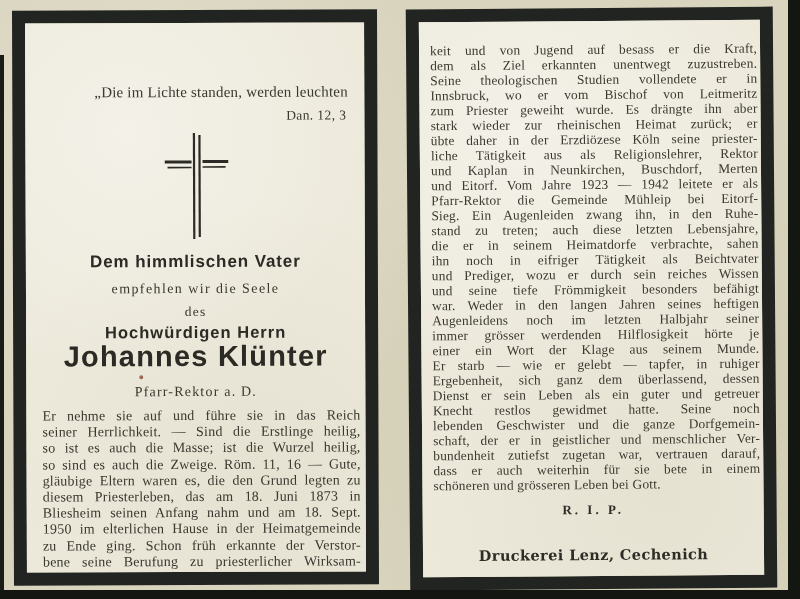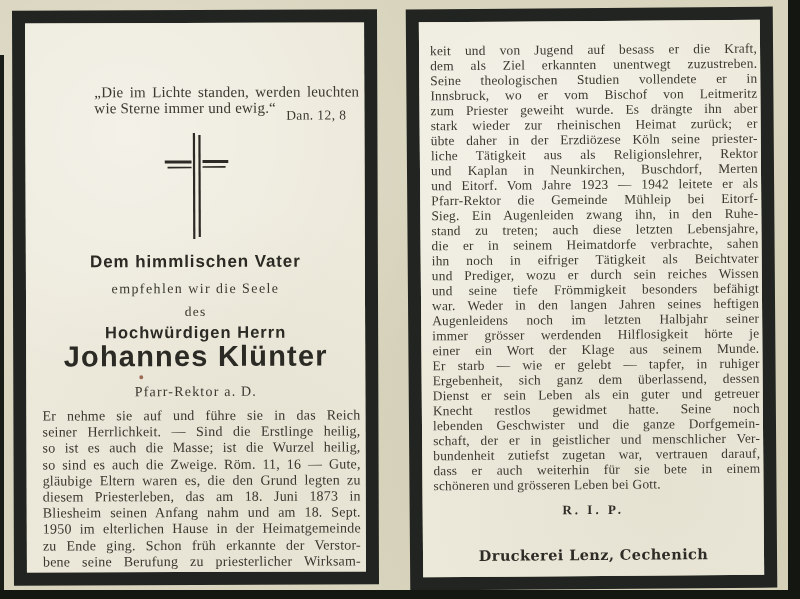--- a/index.html
+++ b/index.html
@@ -55,24 +55,23 @@
   svg line{stroke:#2b2a24;}
 </style>
 </head>
 <body>
 
 <div class="panel panel--left">
   <div class="paper">
 
     <div class="abs quote">
         <div class="line">„Die im Lichte standen, werden leuchten</div>
-        <div class="line">wie Sterne immer und ewig.“</div>
       </div>
 
-    <div class="abs quote-ref">Dan. 12, 8</div>
+    <div class="abs quote-ref">Dan. 12, 3</div>
 
     <div class="abs cross-wrap">
       <svg width="64" height="106" viewBox="0 0 64 106" aria-hidden="true">
         <line x1="29.5" y1="0" x2="29.5" y2="106" stroke-width="2.2"></line>
         <line x1="35" y1="2" x2="35" y2="104" stroke-width="2.2"></line>
         <line x1="0" y1="29" x2="27" y2="29" stroke-width="3"></line>
         <line x1="3" y1="34.5" x2="27" y2="34.5" stroke-width="1.6"></line>
         <line x1="38" y1="28.5" x2="64" y2="28.5" stroke-width="3"></line>
         <line x1="38" y1="34" x2="61" y2="34" stroke-width="1.6"></line>
       </svg>

